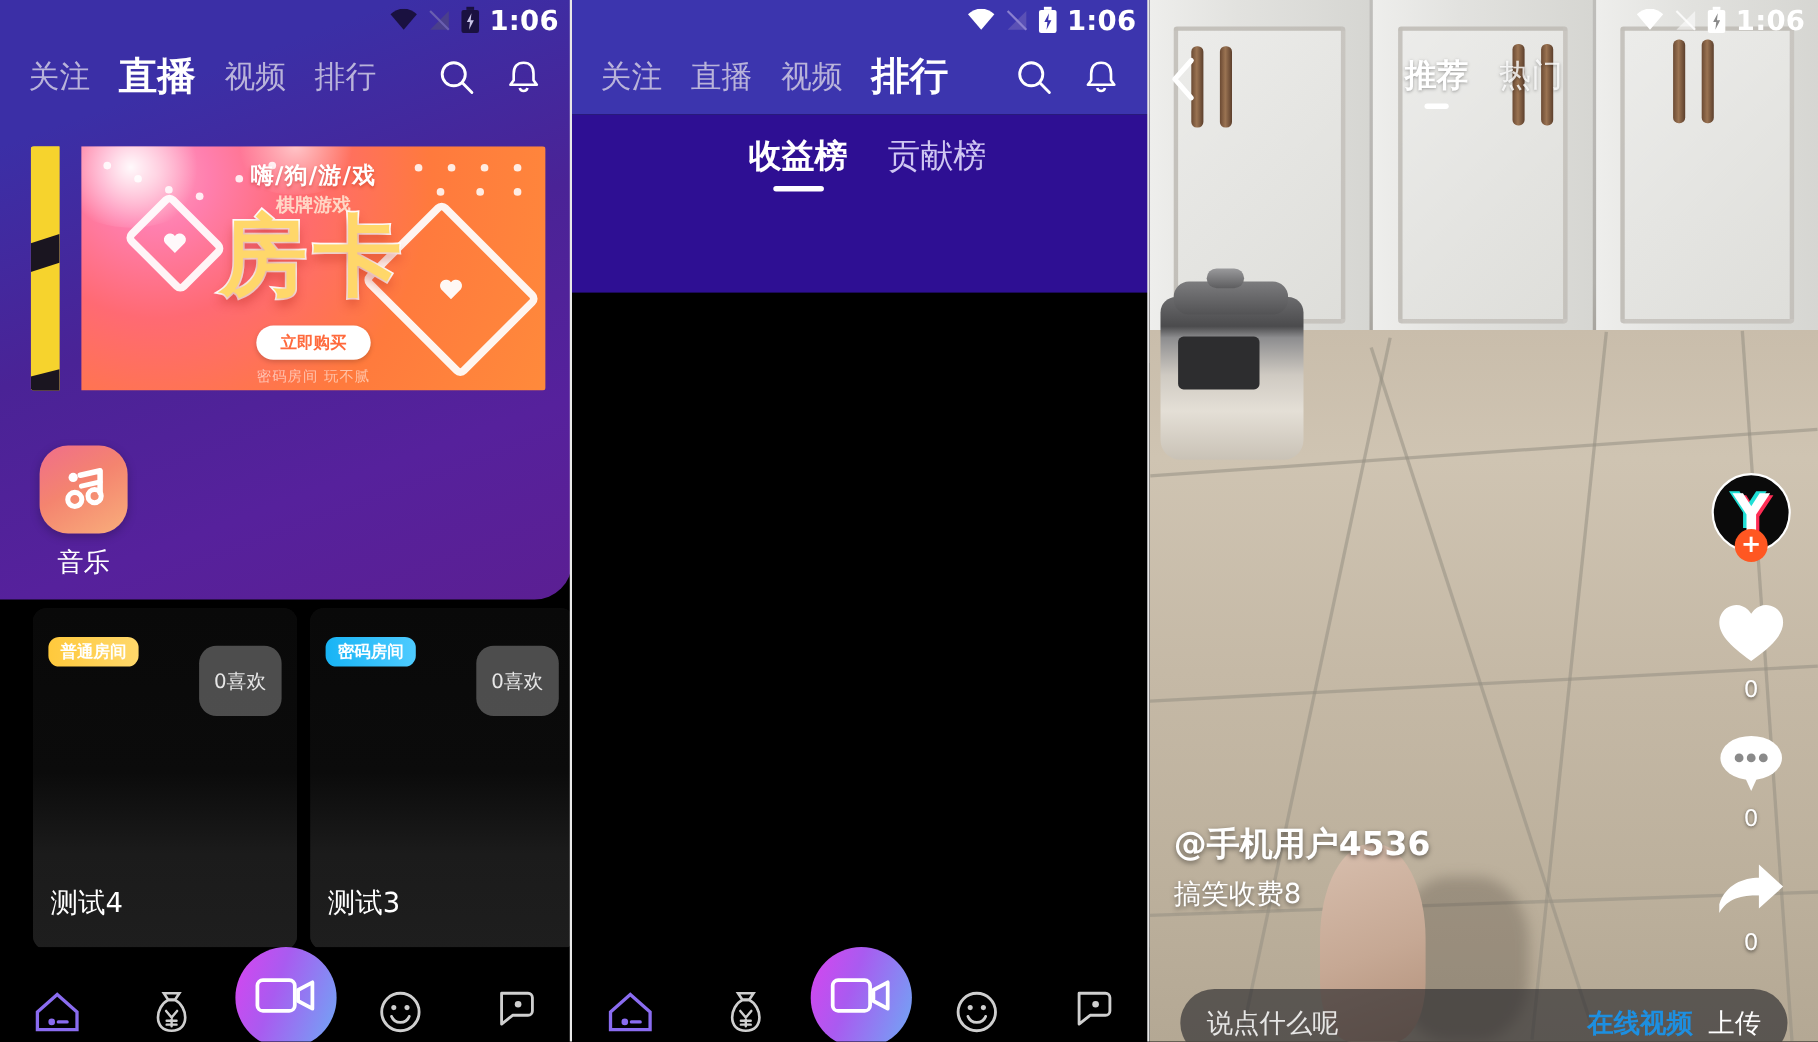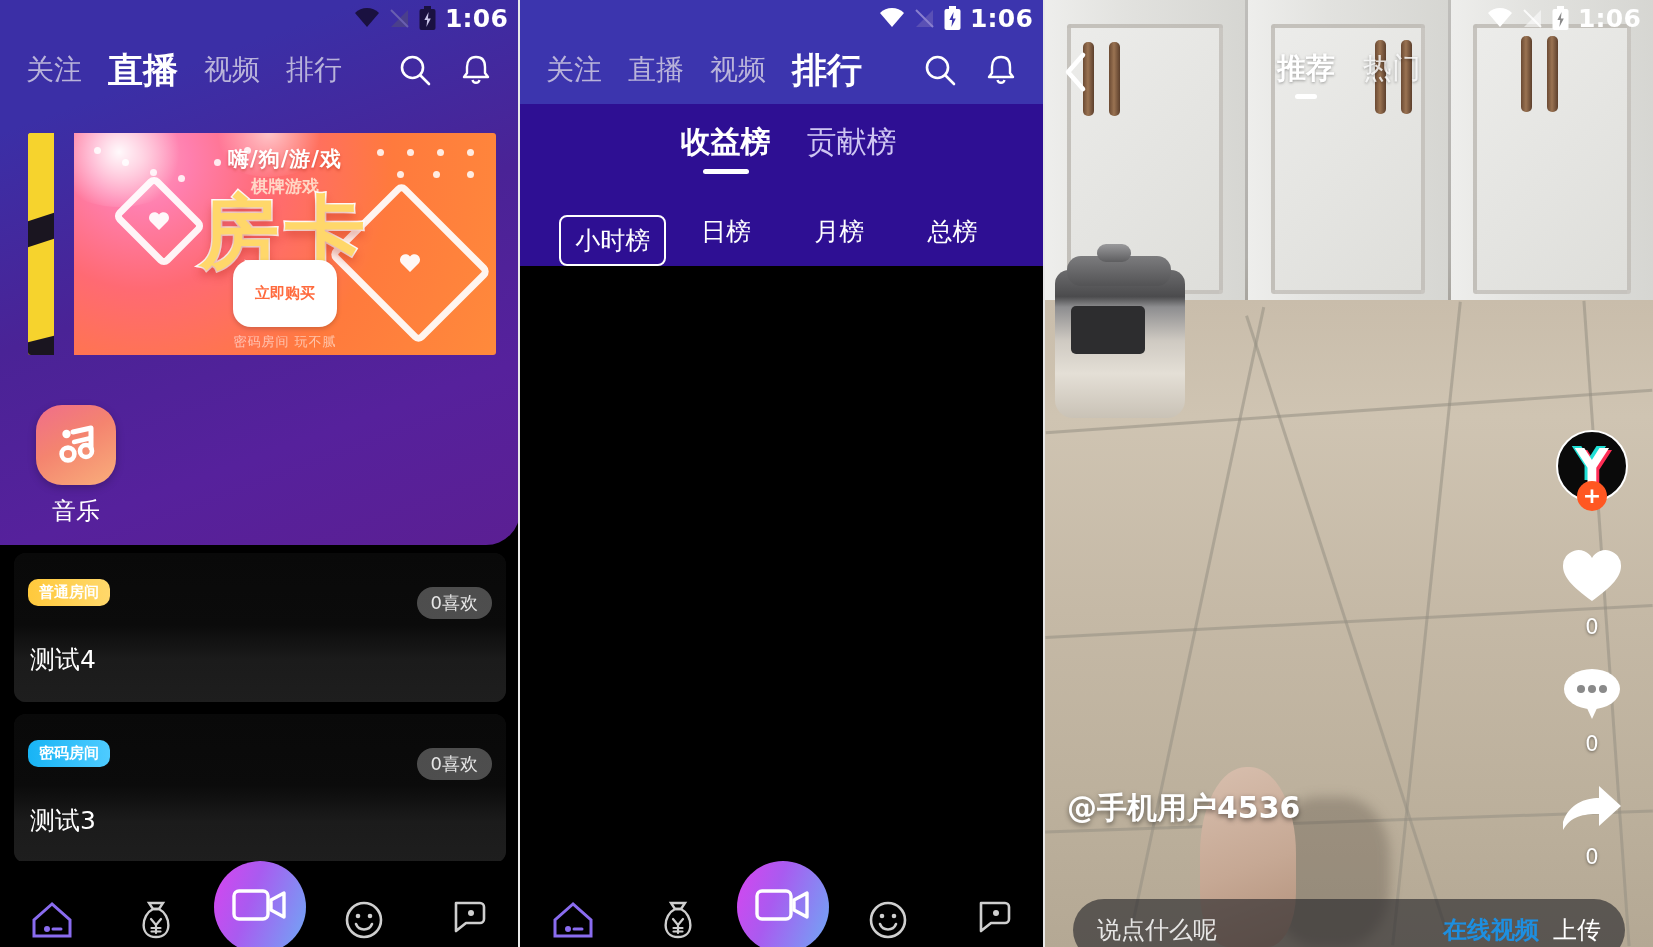--- a/index.html
+++ b/index.html
@@ -56,50 +56,50 @@
   .bn-title { position:absolute; top:12px; left:0; right:0; text-align:center; color:#fff;
               font-size:21px; font-weight:800; letter-spacing:1px; text-shadow:0 2px 3px rgba(180,40,20,.45); }
   .bn-sub { position:absolute; top:42px; left:0; right:0; text-align:center; color:#ffe3d0;
             font-size:17px; font-weight:600; opacity:.9; }
   .bn-big { position:absolute; top:60px; left:0; right:0; text-align:center;
             font-size:80px; font-weight:900; letter-spacing:6px; line-height:1;
             color:#ffd76a; -webkit-text-stroke:3px #fff; paint-order:stroke fill;
             text-shadow:0 6px 10px rgba(180,40,20,.45); }
   .bn-btn { position:absolute; bottom:28px; left:50%; transform:translateX(-50%);
             background:#fff; color:#ff6a3d; font-size:15px; font-weight:800;
-            padding:24px 22px; border-radius:18px; box-shadow:0 2px 5px rgba(0,0,0,.18); }
+            padding:6px 22px; border-radius:18px; box-shadow:0 2px 5px rgba(0,0,0,.18); }
   .bn-foot { position:absolute; bottom:4px; left:0; right:0; text-align:center; color:rgba(255,255,255,.55);
              font-size:13px; letter-spacing:1px; }
   .card-deco { position:absolute; border:7px solid rgba(255,255,255,.92); border-radius:8px;
                transform:rotate(45deg); }
   .card-deco.a { width:74px; height:60px; left:48px; top:58px; }
   .card-deco.b { width:128px; height:104px; right:22px; top:78px; }
   .card-deco .heart { position:absolute; left:50%; top:50%; width:22px; height:22px;
                transform:translate(-50%,-50%) rotate(-45deg); background:rgba(255,255,255,.95);
                clip-path:path("M11 20 L2 11 A5.2 5.2 0 0 1 11 4.6 A5.2 5.2 0 0 1 20 11 Z"); }
 
   .musicwrap { position:absolute; left:16px; top:405px; z-index:22; width:120px; text-align:center; }
   .music-icon { width:80px; height:80px; margin:0 auto; border-radius:26px;
       background:linear-gradient(150deg,#f06e8a 0%,#f4846f 45%,#f9ae7b 100%);
       position:relative; box-shadow:0 3px 9px rgba(0,0,0,.22); }
   .music-icon svg { position:absolute; left:50%; top:50%; transform:translate(-50%,-50%); }
   .music-label { margin-top:10px; color:#fff; font-size:24px; }
 
-  .roomgrid { position:absolute; top:553px; left:0; width:520px; height:310px; z-index:15;
-              display:flex; gap:12px; padding:0 14px;flex-direction:column; }
+  .roomgrid { position:absolute; top:553px; left:16px; width:520px; height:310px; z-index:15;
+              display:flex; gap:12px; padding:0 14px; }
   .room { position:relative; flex:1; border-radius:12px; overflow:hidden;
           background:linear-gradient(180deg,#0d0d0d 0%,#0a0a0a 55%,#171717 100%); }
   .room .thumb { position:absolute; inset:0; background:
       linear-gradient(180deg,#090909 0%,#0b0b0b 48%,#1b1b1b 72%,#1e1e1e 100%); }
   .badge { position:absolute; top:26px; left:14px; font-size:15px; font-weight:700; color:#fff;
            padding:4px 11px; border-radius:10px; z-index:3; }
   .badge.normal { background:linear-gradient(90deg,#ffc93c,#ffd86b); color:#fff; }
   .badge.pwd { background:linear-gradient(90deg,#18b4f5,#4ecbff); color:#fff; }
   .likes { position:absolute; top:34px; right:14px; font-size:18px; color:#e6e6e6;
-           background:rgba(120,120,120,.62); padding:4px 14px; border-radius:16px; z-index:3; }
+           background:rgba(120,120,120,.62); padding:20px 14px; border-radius:16px; z-index:3; }
   .room-name { position:absolute; left:16px; bottom:26px; color:#fff; font-size:25px; z-index:3; }
 
   
   .bottomnav { position:absolute; bottom:0; left:0; width:100%; height:86px; background:#000;
                display:flex; align-items:flex-end; z-index:40; }
   .bn-item { flex:1; display:flex; justify-content:center; align-items:flex-end; height:86px;
              padding-bottom:2px; }
   .bn-center { position:absolute; left:50%; transform:translateX(-50%); bottom:-6px;
                width:92px; height:92px; border-radius:50%;
                background:linear-gradient(110deg,#d844ef 0%,#a95bf0 40%,#6ea9f5 100%);
@@ -397,26 +397,20 @@
             <path d="M12.5 27 a3.6 3.6 0 0 0 7 0" fill="none" stroke="#fff" stroke-width="2.4"></path>
           </svg>
       </span>
     </div>
 
     <div class="rtabs">
       <span class="rtab active">收益榜</span>
       <span class="rtab">贡献榜</span>
     </div>
 
-    <div class="ptabs">
-      <span class="ptab sel"><span>小时榜</span></span>
-      <span class="ptab"><span>日榜</span></span>
-      <span class="ptab"><span>月榜</span></span>
-      <span class="ptab"><span>总榜</span></span>
-    </div>
 
     <div class="empty">
       <div class="empty-circle">
         <svg width="42" height="38" viewBox="0 0 42 38">
           <path d="M9 14 v-5 a4 4 0 0 1 4-4 h16 a4 4 0 0 1 4 4 v5" fill="#cfcfcf"></path>
           <rect x="3" y="13" width="7" height="13" rx="3.5" fill="#cfcfcf"></rect>
           <rect x="32" y="13" width="7" height="13" rx="3.5" fill="#cfcfcf"></rect>
           <rect x="9" y="13" width="24" height="13" rx="3" fill="#cfcfcf"></rect>
           <rect x="7" y="26" width="4" height="6" fill="#cfcfcf"></rect>
           <rect x="31" y="26" width="4" height="6" fill="#cfcfcf"></rect>
@@ -581,20 +575,21 @@
           <svg width="62" height="50" viewBox="0 0 62 50">
               <path d="M2 38 C8 20 24 14 38 14 V2 L60 22 L38 42 V30 C22 30 10 32 2 46 Z" fill="#fff"></path>
             </svg>
         </span>
         <span class="act-count">0</span>
       </div>
     </div>
 
     <div class="v-meta">
       <div class="v-user">@手机用户4536</div>
+      <div class="v-desc">搞笑收费8</div>
     </div>
 
     <div class="commentbar">
       <span class="cb-ph">说点什么呢</span>
       <span class="cb-spacer"></span>
       <span class="cb-blue">在线视频</span>
       <span class="cb-up">上传</span>
     </div>
   </div>
 

